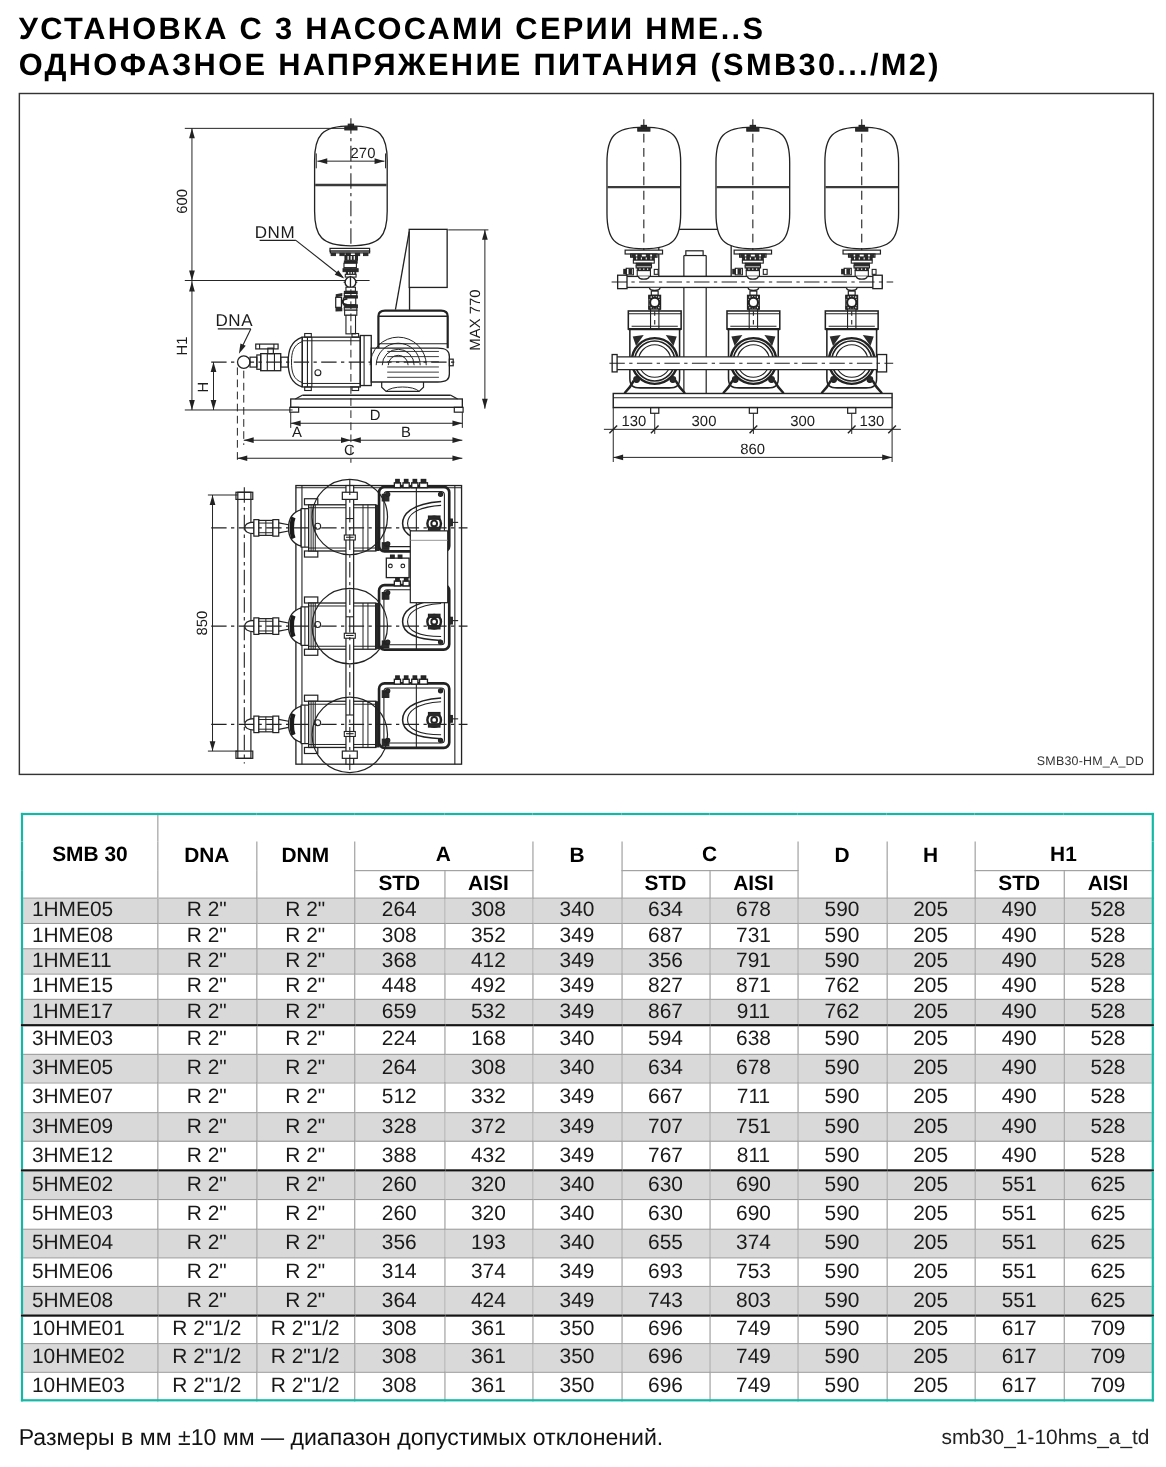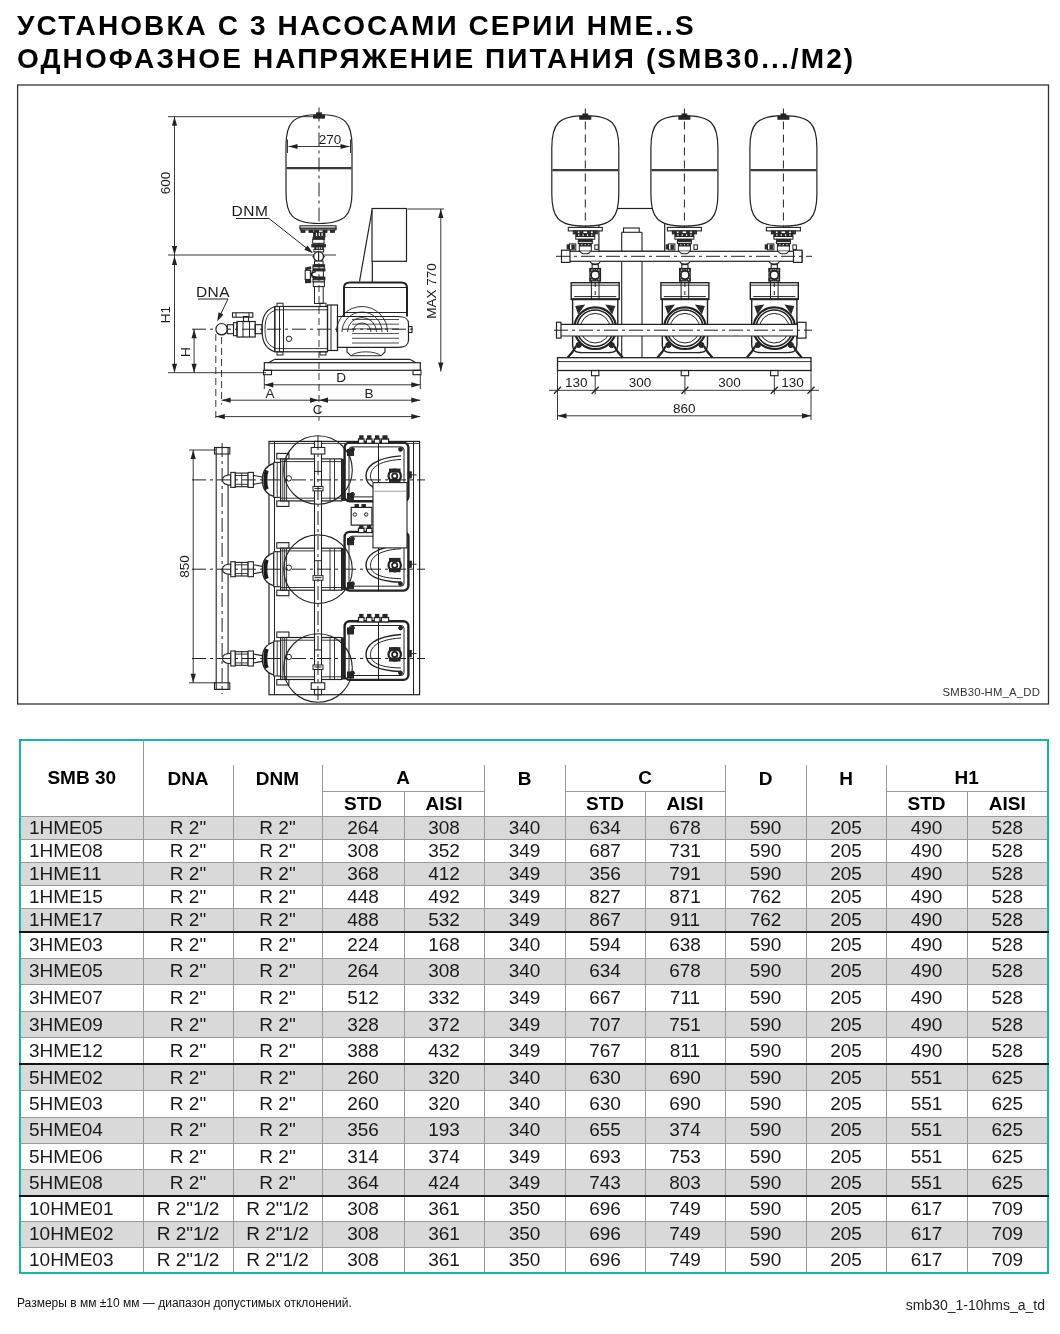--- a/index.html
+++ b/index.html
@@ -9,22 +9,22 @@
 #tbl{position:absolute;left:19px;top:739px;border-collapse:collapse;table-layout:fixed;font-size:19px;color:#1a1a1a;border:2px solid #14b8a6;}
 #tbl td,#tbl th{border:1px solid #999;padding:0;text-align:center;vertical-align:middle;overflow:hidden;white-space:nowrap;font-weight:normal;}
 #tbl .hd{font-weight:bold;color:#000;}
 #tbl tr.g td{background:#d9d9d9;}
 #tbl tr.r1{height:20px;}#tbl tr.r2{height:26.6px;}#tbl tr.r3{height:26.3px;}#tbl tr.r4{height:25.7px;border-radius:12px;}
 #tbl tr.grp td{border-top:2px solid #141414;margin-top:27px;}
 #tbl td.n{text-align:left;padding-left:8px;}
 #tbl .tt{border:none;}
 #tbl .top td{border-bottom:none;}
 #tbl .h1 td{border-top:none;}
-#foot{position:absolute;left:17px;top:1296px;font-size:12px;color:#111;}
-#code{position:absolute;right:15px;top:1297px;font-size:14px;color:#222;}
+#foot{position:absolute;left:17px;top:1296px;font-size:21px;color:#111;}
+#code{position:absolute;right:15px;top:1297px;font-size:19px;color:#222;}
 </style>
 </head>
 <body>
 
 <div id="title">УСТАНОВКА С 3 НАСОСАМИ СЕРИИ HME..S<br>ОДНОФАЗНОЕ НАПРЯЖЕНИЕ ПИТАНИЯ (SMB30.../M2)</div>
 <svg id="draw" width="1060" height="1334" viewBox="0 0 1060 1334" font-family="Liberation Sans,sans-serif">
 
 <rect x="17.6" y="85.0" width="1030.9" height="619.0" stroke="#333" stroke-width="1.3" fill="none"></rect>
 
 <text x="1040.0" y="695.5" font-size="11.3" text-anchor="end" fill="#333" letter-spacing="0.2">SMB30-HM_A_DD</text>
@@ -792,21 +792,21 @@
         <td>871</td>
         <td>762</td>
         <td>205</td>
         <td>490</td>
         <td>528</td>
       </tr>
 <tr class="r1 g">
         <td class="n">1HME17</td>
         <td>R 2"</td>
         <td>R 2"</td>
-        <td>488</td>
+        <td>659</td>
         <td>532</td>
         <td>349</td>
         <td>867</td>
         <td>911</td>
         <td>762</td>
         <td>205</td>
         <td>490</td>
         <td>528</td>
       </tr>
 <tr class="r2 grp">

